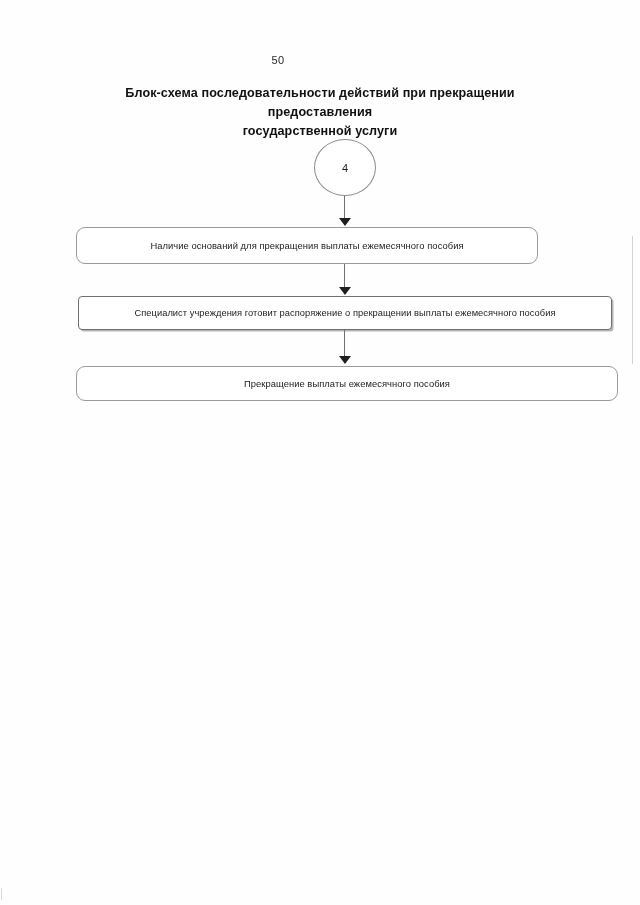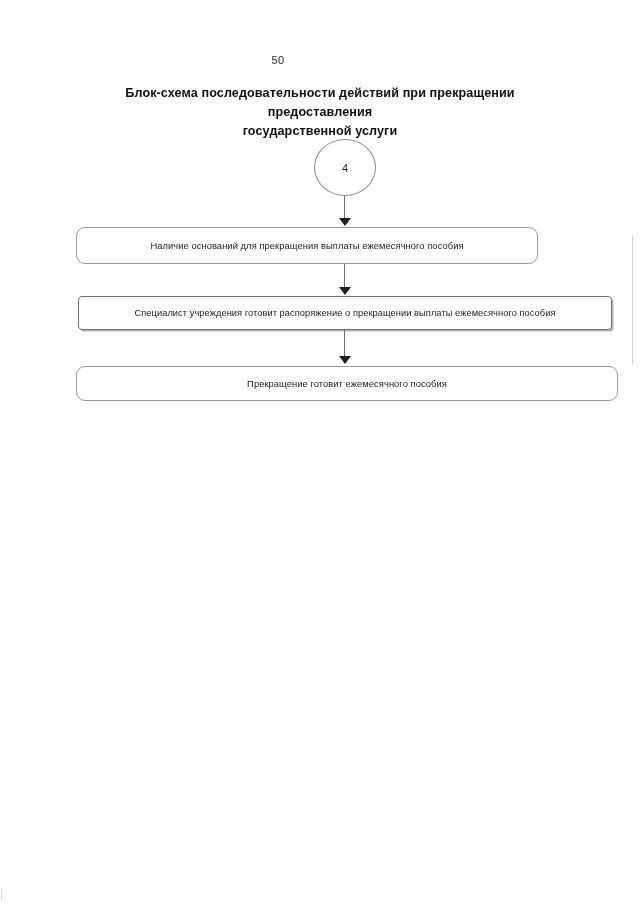--- a/index.html
+++ b/index.html
@@ -203,21 +203,21 @@
     <div class="arrowhead arrowhead-2"></div>
 
     <div class="node-box node-box-2">
       <span class="node-label">Специалист учреждения готовит распоряжение о прекращении выплаты ежемесячного пособия</span>
     </div>
 
     <div class="connector connector-3"></div>
     <div class="arrowhead arrowhead-3"></div>
 
     <div class="node-box node-box-3">
-      <span class="node-label">Прекращение готовит ежемесячного пособия</span>
+      <span class="node-label">Прекращение выплаты ежемесячного пособия</span>
     </div>
 
   </div>
 
   <div class="scan-artifact"></div>
   <div class="scan-artifact-2"></div>
 
 </div>
 
 </body></html>

